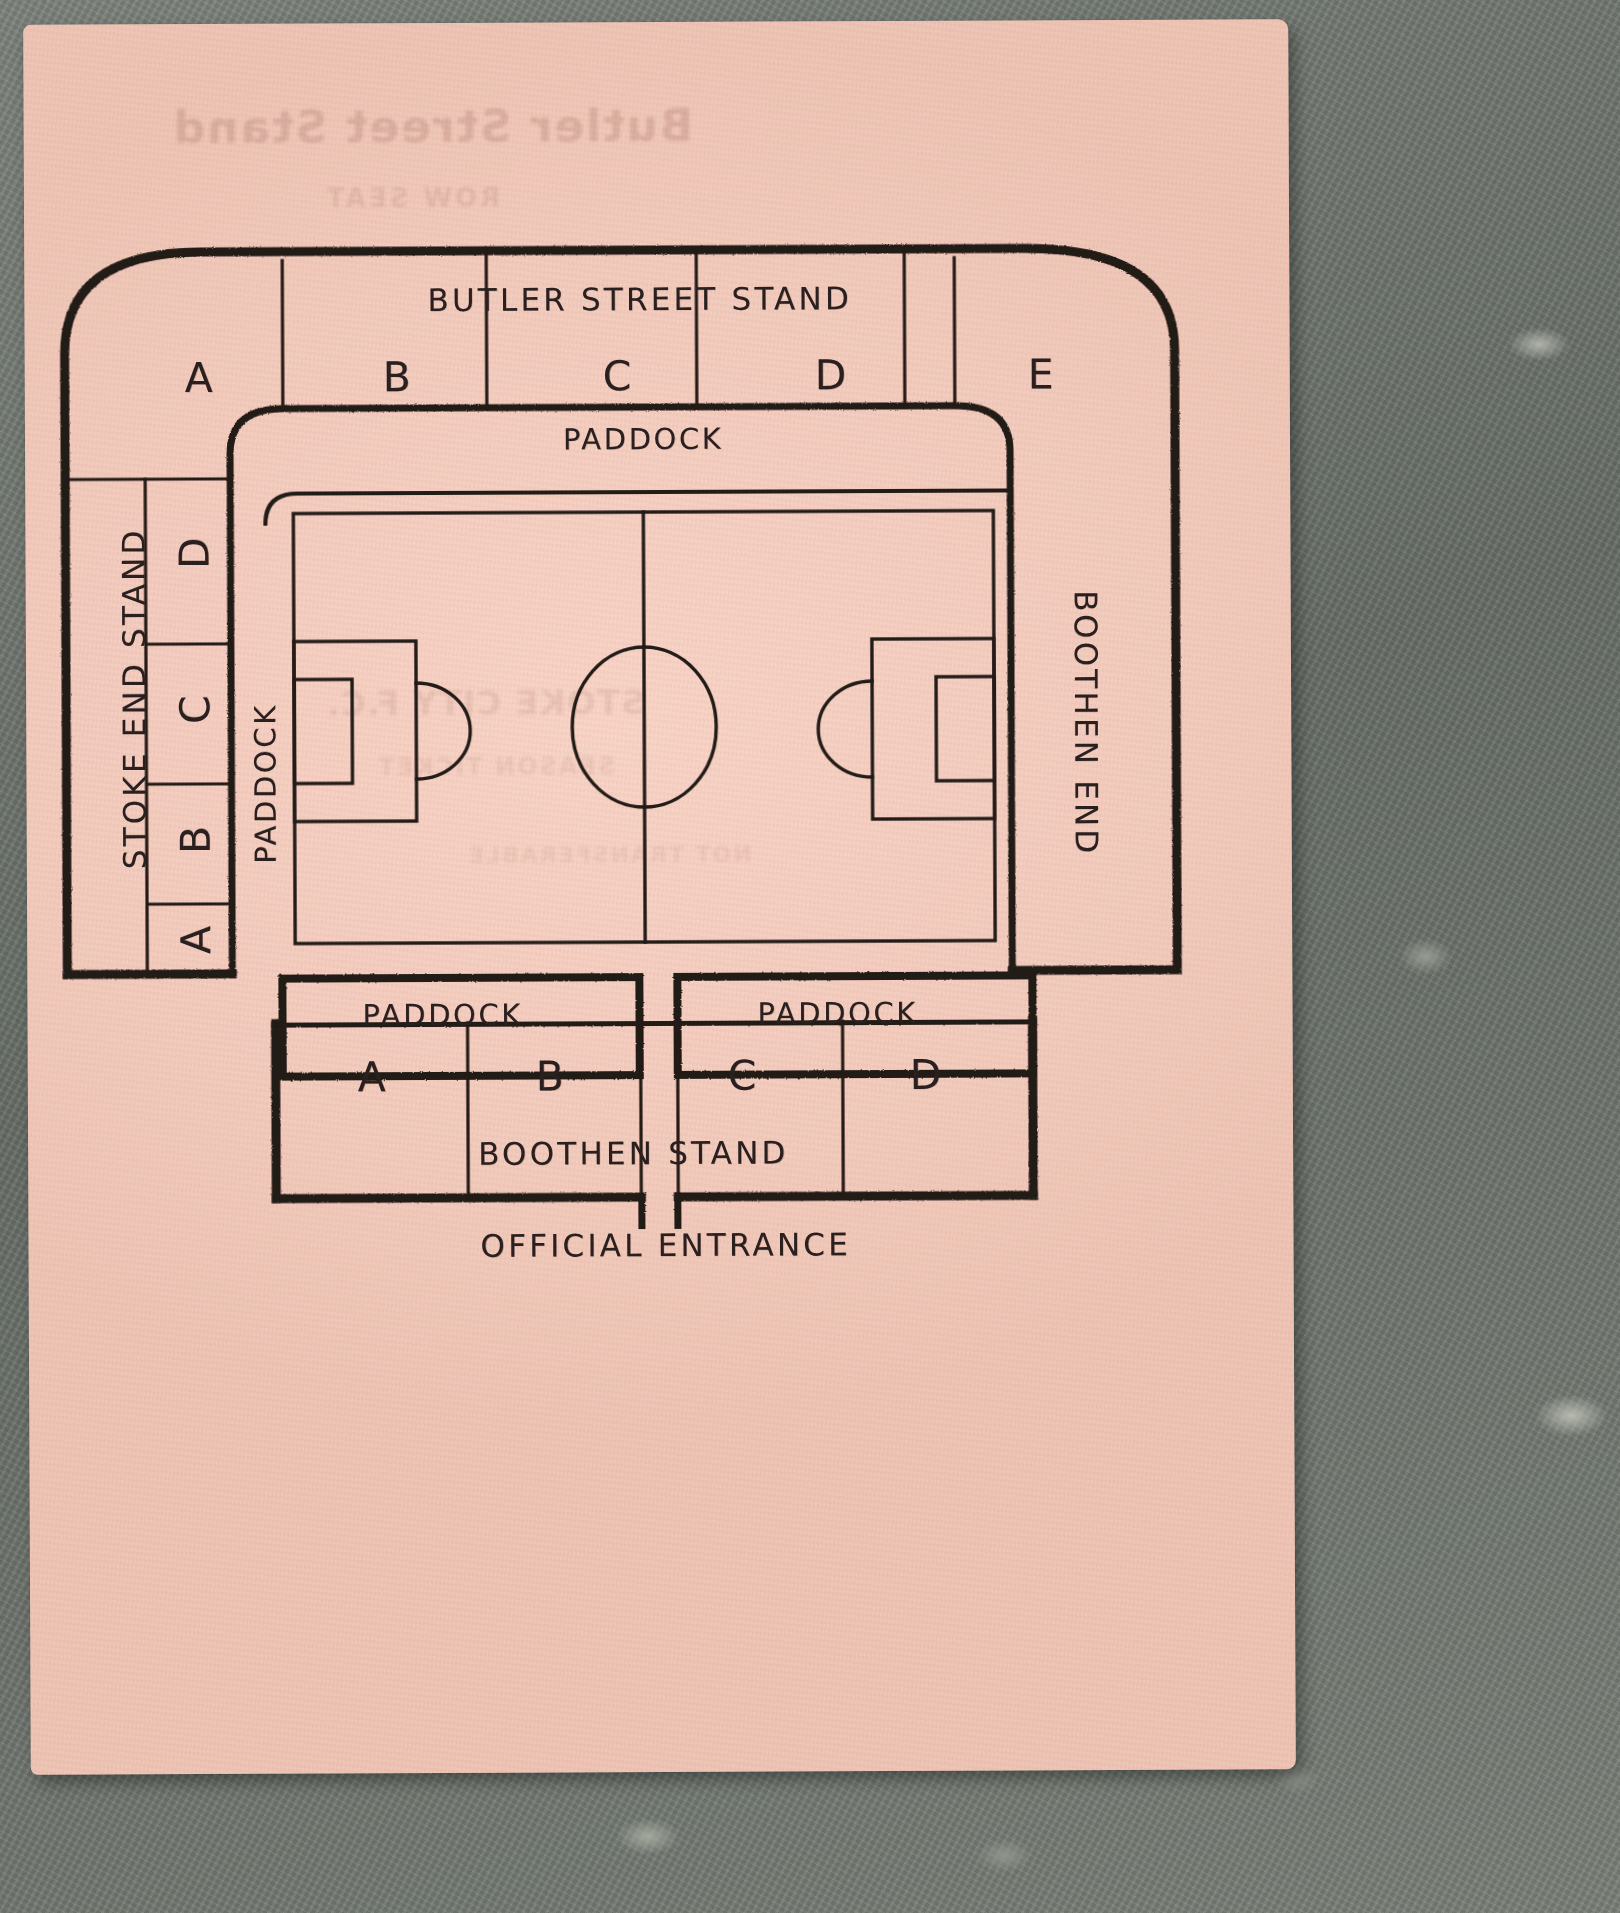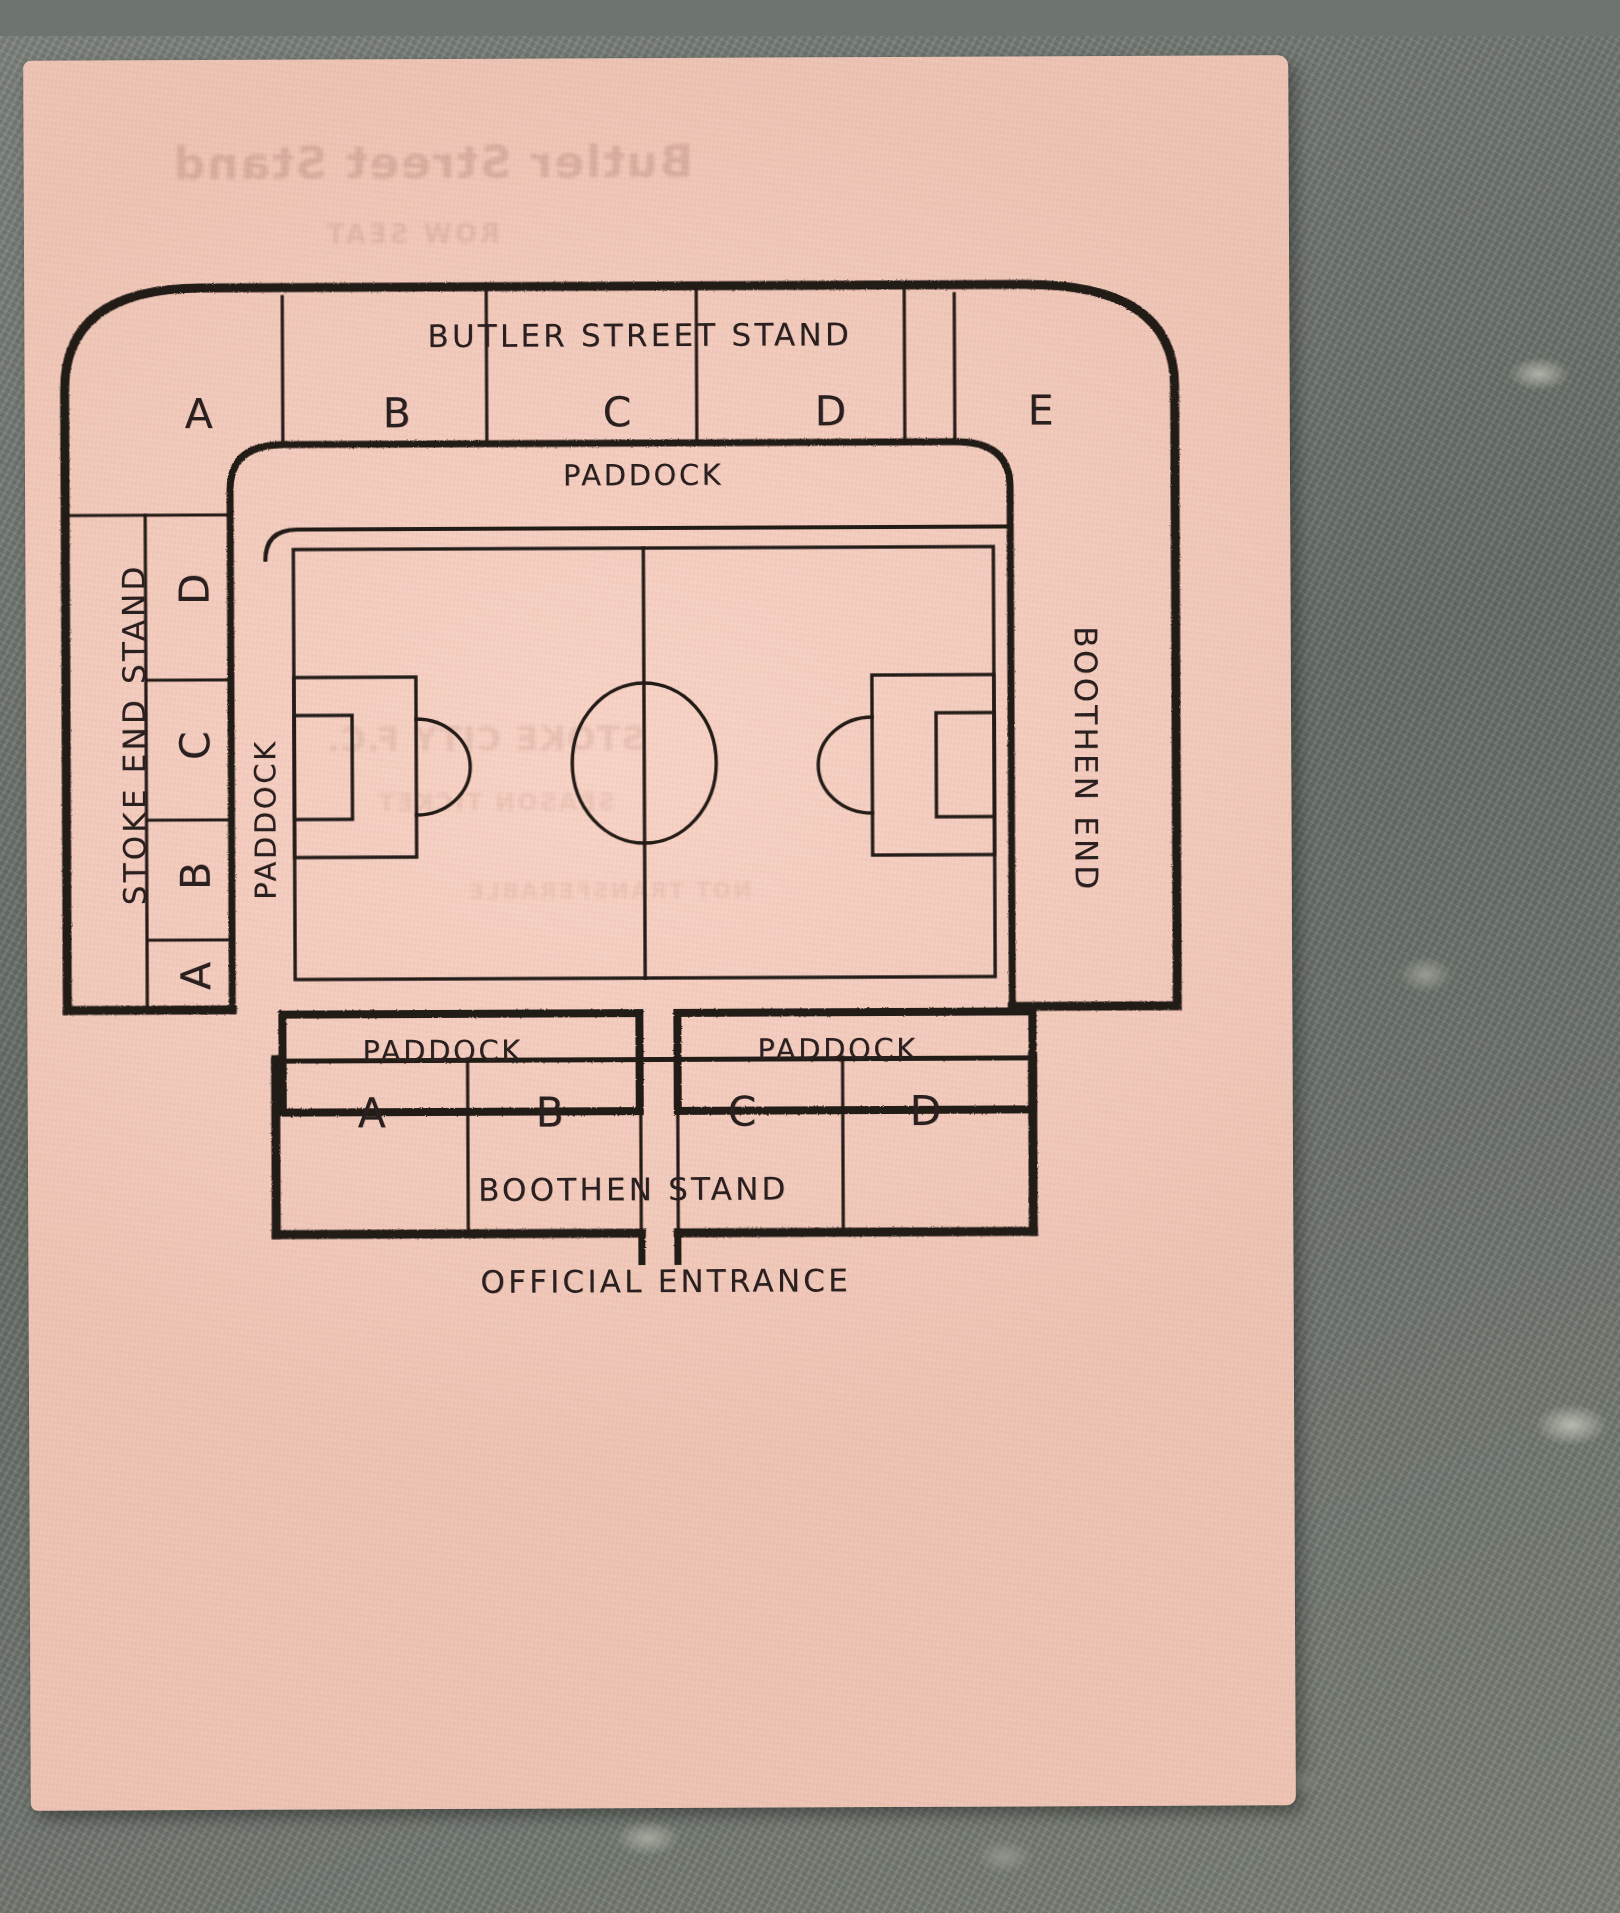--- a/index.html
+++ b/index.html
@@ -26,21 +26,20 @@
       radial-gradient(ellipse 30px 20px at 14% 86%, #8d938a 0%, rgba(141,147,138,0) 70%),
       radial-gradient(ellipse 44px 24px at 95% 18%, #aeb2a8 0%, rgba(174,178,168,0) 70%),
       radial-gradient(ellipse 38px 26px at 88% 50%, #969c92 0%, rgba(150,156,146,0) 70%),
       radial-gradient(ellipse 52px 30px at 97% 74%, #b6bab0 0%, rgba(182,186,176,0) 70%),
       radial-gradient(ellipse 34px 22px at 80% 93%, #8a9087 0%, rgba(138,144,135,0) 70%),
       radial-gradient(ellipse 46px 26px at 40% 96%, #a4a99e 0%, rgba(164,169,158,0) 70%),
       radial-gradient(ellipse 40px 24px at 62% 97%, #8f958c 0%, rgba(143,149,140,0) 70%),
       repeating-linear-gradient(118deg, rgba(255,255,255,0.05) 0 3px, rgba(0,0,0,0.05) 3px 7px),
       repeating-linear-gradient(28deg, rgba(255,255,255,0.04) 0 2px, rgba(0,0,0,0.04) 2px 6px),
       linear-gradient(160deg, #7d837c 0%, #666c66 45%, #7a8078 100%);
-    margin-top: 36px;
   }
 
   
   #card {
     position: absolute;
     left: 27px;
     top: 22px;
     width: 1265px;
     height: 1750px;
     background:

